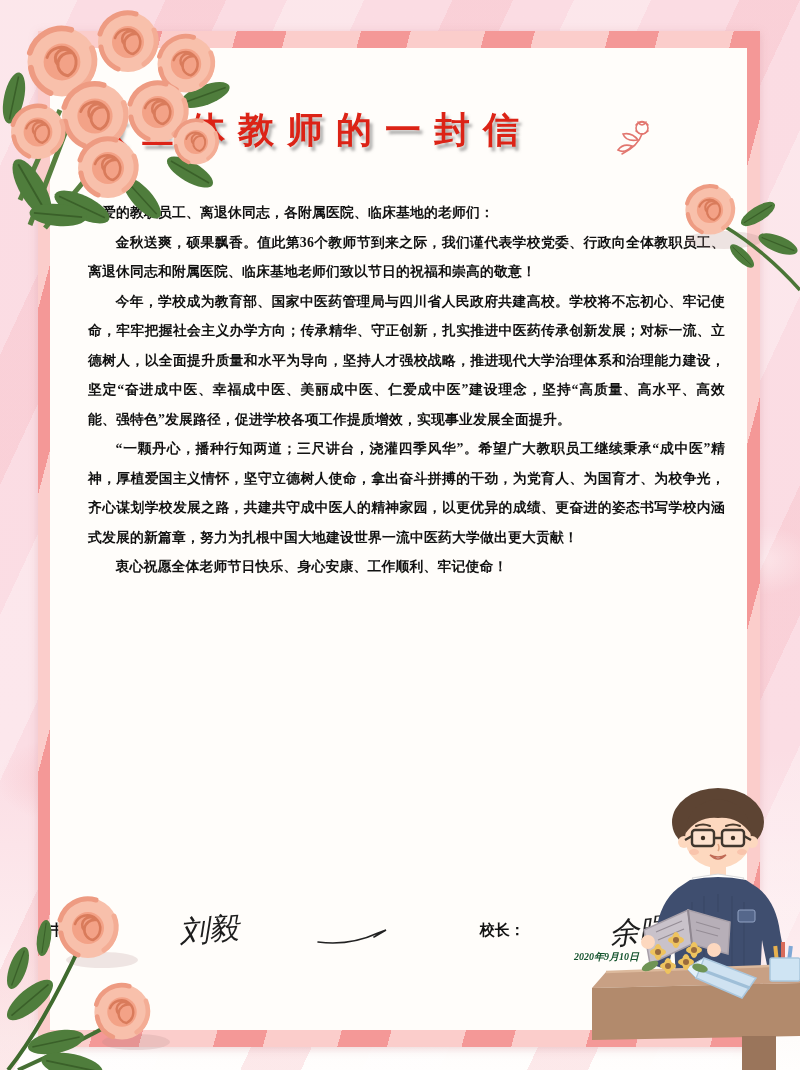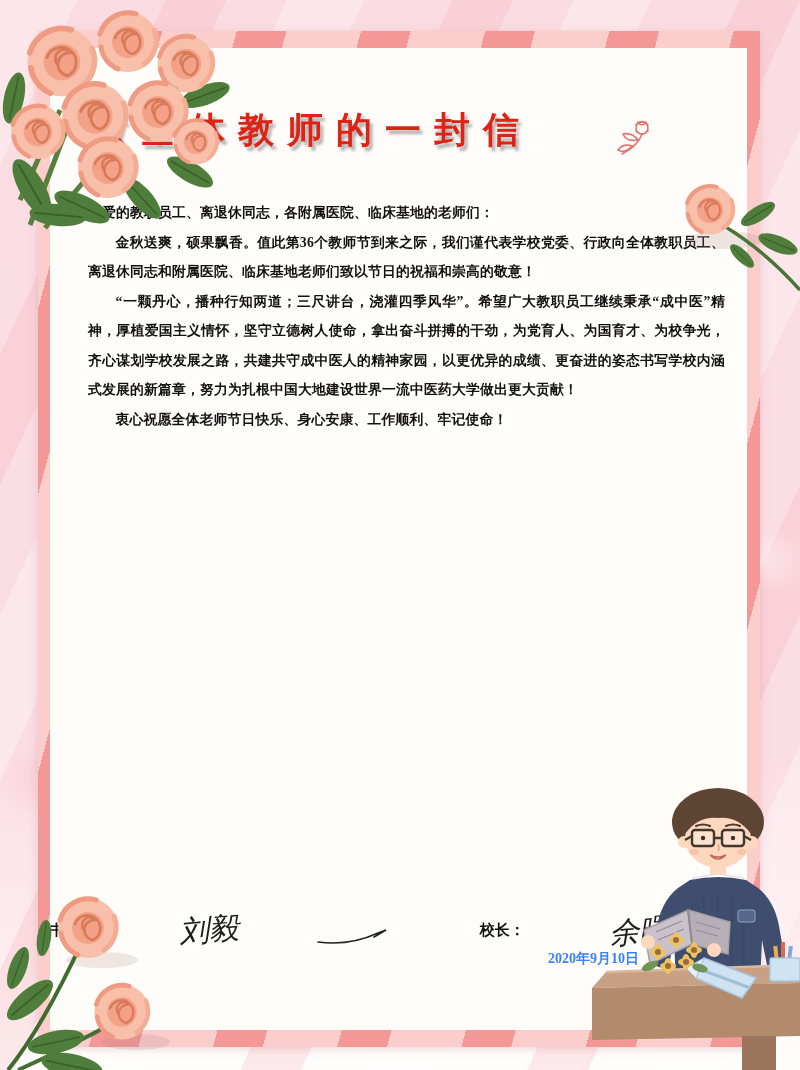--- a/index.html
+++ b/index.html
@@ -48,38 +48,39 @@
   }
   .sig-label{font-size:15px;font-weight:bold;color:#111;white-space:nowrap;}
   .sig-name{
     font-size:30px;color:#1d1d1d;white-space:nowrap;
     font-style:italic;transform:rotate(-5deg);margin:0 2px 0 6px;
     font-family:"DejaVu Serif",serif;
   }
   .sig-flourish{margin:14px 14px 0 -4px;}
   .date-line{
     position:absolute;top:902px;right:108px;z-index:2;
-    font-size:14px;font-weight:bold;color:#3b82f6;
+    font-size:10px;font-weight:bold;color:#14532d;font-style:italic;
   }
   .deco-layer{position:absolute;left:0;top:0;z-index:3;pointer-events:none;}
 </style>
 </head>
 <body>
 
 <div class="bg-stripes"></div>
 <div class="bg-clouds"></div>
 
 <div class="ribbon-frame">
   <div class="paper">
 
     <div class="letter-title">致全体教师的一封信</div>
 
     <div class="letter-body">
       <p class="salutation">亲爱的教职员工、离退休同志，各附属医院、临床基地的老师们：</p>
       <p>金秋送爽，硕果飘香。值此第36个教师节到来之际，我们谨代表学校党委、行政向全体教职员工、离退休同志和附属医院、临床基地老师们致以节日的祝福和崇高的敬意！</p>
+      <p>今年，学校成为教育部、国家中医药管理局与四川省人民政府共建高校。学校将不忘初心、牢记使命，牢牢把握社会主义办学方向；传承精华、守正创新，扎实推进中医药传承创新发展；对标一流、立德树人，以全面提升质量和水平为导向，坚持人才强校战略，推进现代大学治理体系和治理能力建设，坚定“奋进成中医、幸福成中医、美丽成中医、仁爱成中医”建设理念，坚持“高质量、高水平、高效能、强特色”发展路径，促进学校各项工作提质增效，实现事业发展全面提升。</p>
       <p>“一颗丹心，播种行知两道；三尺讲台，浇灌四季风华”。希望广大教职员工继续秉承“成中医”精神，厚植爱国主义情怀，坚守立德树人使命，拿出奋斗拼搏的干劲，为党育人、为国育才、为校争光，齐心谋划学校发展之路，共建共守成中医人的精神家园，以更优异的成绩、更奋进的姿态书写学校内涵式发展的新篇章，努力为扎根中国大地建设世界一流中医药大学做出更大贡献！</p>
       <p>衷心祝愿全体老师节日快乐、身心安康、工作顺利、牢记使命！</p>
     </div>
 
     <div class="signature-row">
       <span class="sig-label">书记：</span>
       <span class="sig-name">刘毅</span>
       <svg class="sig-flourish" width="72" height="18" viewBox="0 0 72 18">
         <path d="M2,14 Q34,18 62,5 L70,2 L58,9" stroke="#222" stroke-width="1.6" fill="none" stroke-linecap="round"></path>
       </svg>

